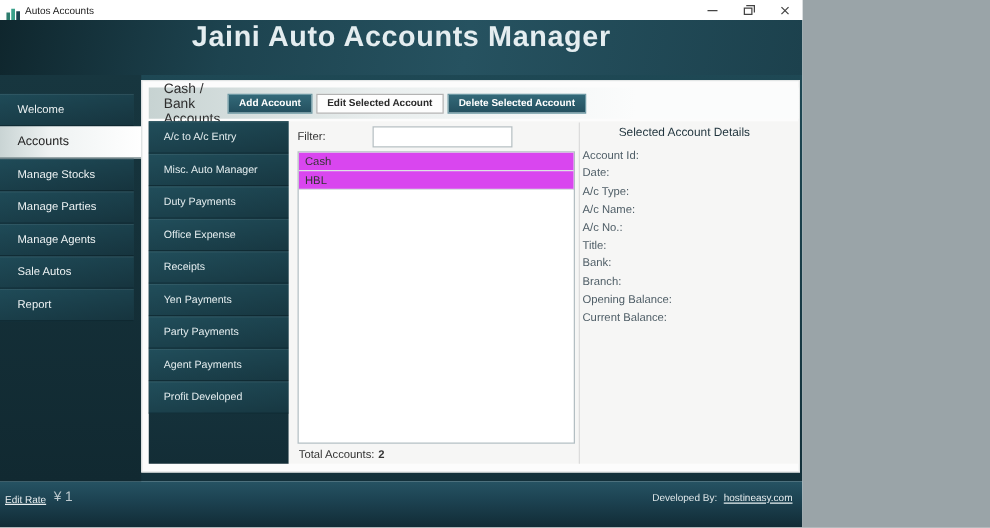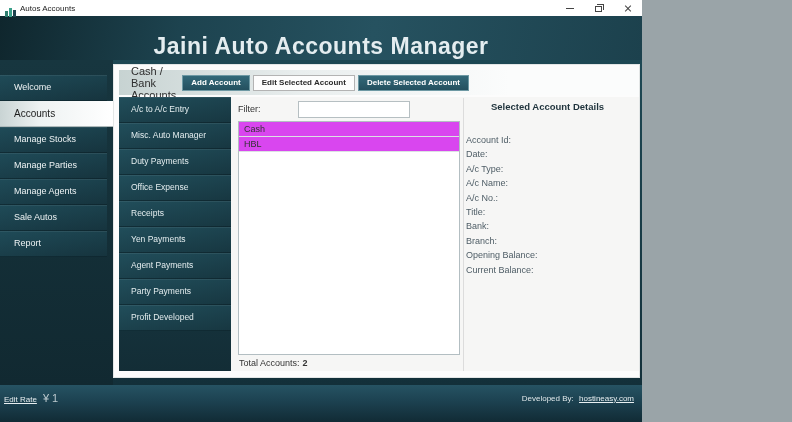--- a/index.html
+++ b/index.html
@@ -17,21 +17,21 @@
   .restore-glyph { width:7px; height:6px; border:1px solid #444; position:relative; display:block; margin-top:1px; }
   .restore-glyph::before { content:""; position:absolute; left:1px; top:-3px; width:6px; height:5px;
       border-top:1px solid #444; border-right:1px solid #444; }
   .close-glyph { position:relative; width:8px; height:8px; display:block; }
   .close-glyph::before,.close-glyph::after { content:""; position:absolute; left:0; top:3.5px; width:8px; height:1px; background:#444; }
   .close-glyph::before { transform:rotate(45deg); }
   .close-glyph::after { transform:rotate(-45deg); }
 
   
   .app-header { height:44px; background:linear-gradient(100deg,#0f262d 0%,#1d434f 28%,#265260 58%,#1c414d 100%);
-      display:flex; align-items:flex-end; justify-content:center; }
+      display:flex; align-items:flex-start; justify-content:center; }
   .app-title { font-size:23px; font-weight:bold; color:#e4edf0; letter-spacing:0.5px; }
 
   
   .body-row { height:325px; display:flex; background:linear-gradient(180deg,#1e4854,#13303a); }
 
   
   .sidebar { width:113px; flex:none; background:linear-gradient(180deg,#17363f 0%,#112931 100%); padding-top:15px; }
   .sidebar-item { height:26px; line-height:25px; padding-left:14px; width:107px;
       color:#eef3f4; font-size:9px; cursor:pointer;
       background:linear-gradient(170deg,#1f4b58 0%,#16343e 100%);
@@ -64,21 +64,21 @@
   .filter-label { font-size:9px; color:#333; }
   .filter-input { width:112px; height:17px; margin-left:37px; border:1px solid #b6bfc2; background:#fff;
       font-size:9px; padding:0 3px; font-family:"Liberation Sans", sans-serif; }
   .accounts-list { width:222px; flex:1; margin-top:2px; background:#fff; border:1px solid #b3bec2; overflow:hidden; }
   .list-item { height:15px; line-height:14px; padding-left:5px; font-size:9px; color:#333;
       border-bottom:1px solid #dce1e3; cursor:pointer; background:#d946ef; }
   .total-row { flex:none; height:16px; padding:3px 0 0 1px; font-size:9px; color:#333; }
   .total-row b { margin-left:3px; }
 
   .details-panel { flex:1; border-left:1px solid #dcdcdc; margin-top:1px; padding:3px 10px 0 2px; min-width:0; }
-  .details-title { text-align:center; font-weight:bold; font-size:9.5px; color:#1f333c; margin-bottom:21px; }
+  .details-title { text-align:center; font-weight:normal; font-size:9.5px; color:#1f333c; margin-bottom:5px; }
   .detail-field { font-size:9px; color:#4e5d66; line-height:14.4px; height:14.4px; }
 
   
   .statusbar { height:37px; background:linear-gradient(180deg,#265363 0%,#1c4150 45%,#112b35 100%);
       display:flex; justify-content:space-between; padding:7px 8px 0 4px; }
   .status-left { display:flex; align-items:flex-start; }
   .edit-rate-link { font-size:8px; color:#e8eef0; text-decoration:underline; cursor:pointer; margin-top:3px; }
   .rate-value { font-size:11px; color:#bcc9ce; margin-left:6px; }
   .status-right { font-size:8px; color:#dfe7e9; margin-top:2px; }
   .developer-link { color:#e8eff1; text-decoration:underline; cursor:pointer; margin-left:3px; }
@@ -139,22 +139,22 @@
 
       <div class="content-row">
 
         <div class="tab-col">
             <div class="tab-item">A/c to A/c Entry</div>
             <div class="tab-item">Misc. Auto Manager</div>
             <div class="tab-item">Duty Payments</div>
             <div class="tab-item">Office Expense</div>
             <div class="tab-item">Receipts</div>
             <div class="tab-item">Yen Payments</div>
+            <div class="tab-item">Party Payments</div>
             <div class="tab-item">Agent Payments</div>
-            <div class="tab-item">Party Payments</div>
             <div class="tab-item">Profit Developed</div>
           </div>
 
         <div class="main-area">
 
           <div class="list-col">
             <div class="filter-row">
               <span class="filter-label">Filter:</span>
               <input class="filter-input" type="text" value="" style="">
             </div>

